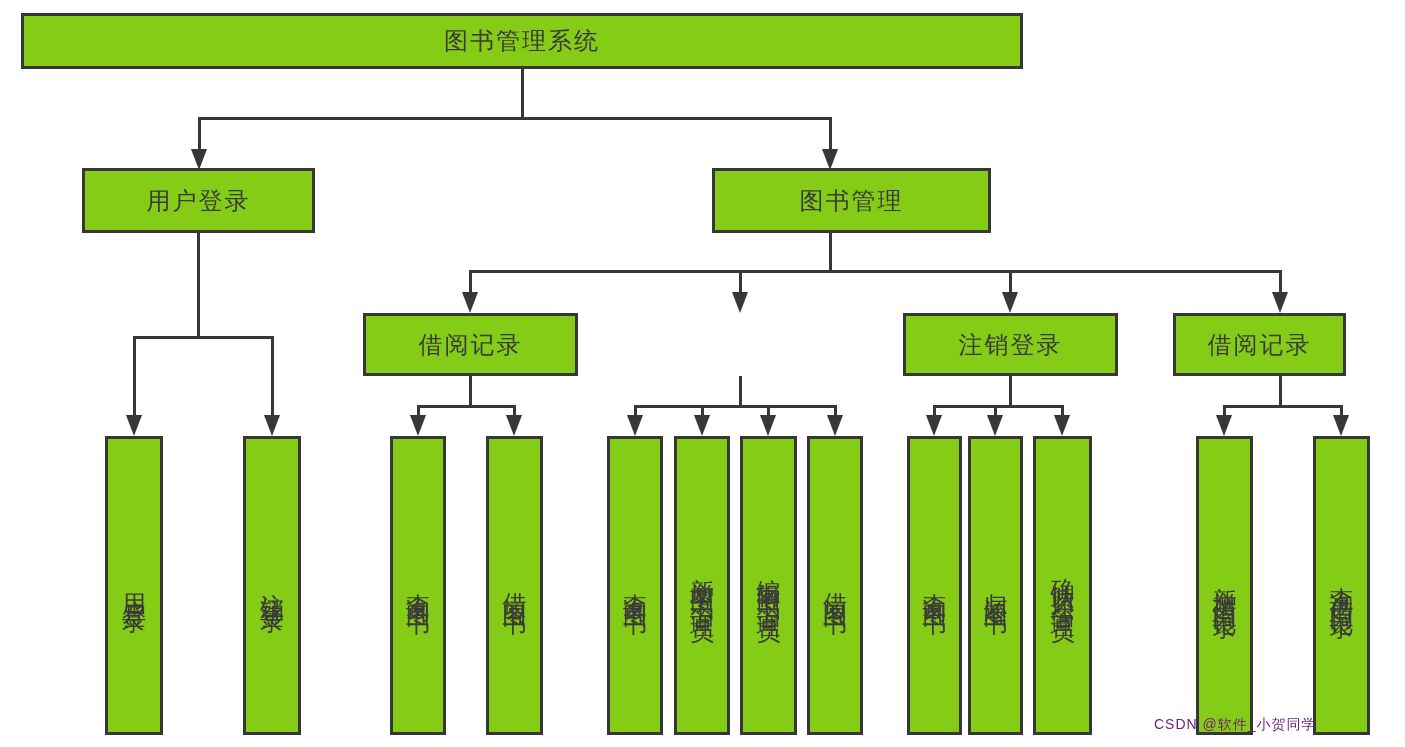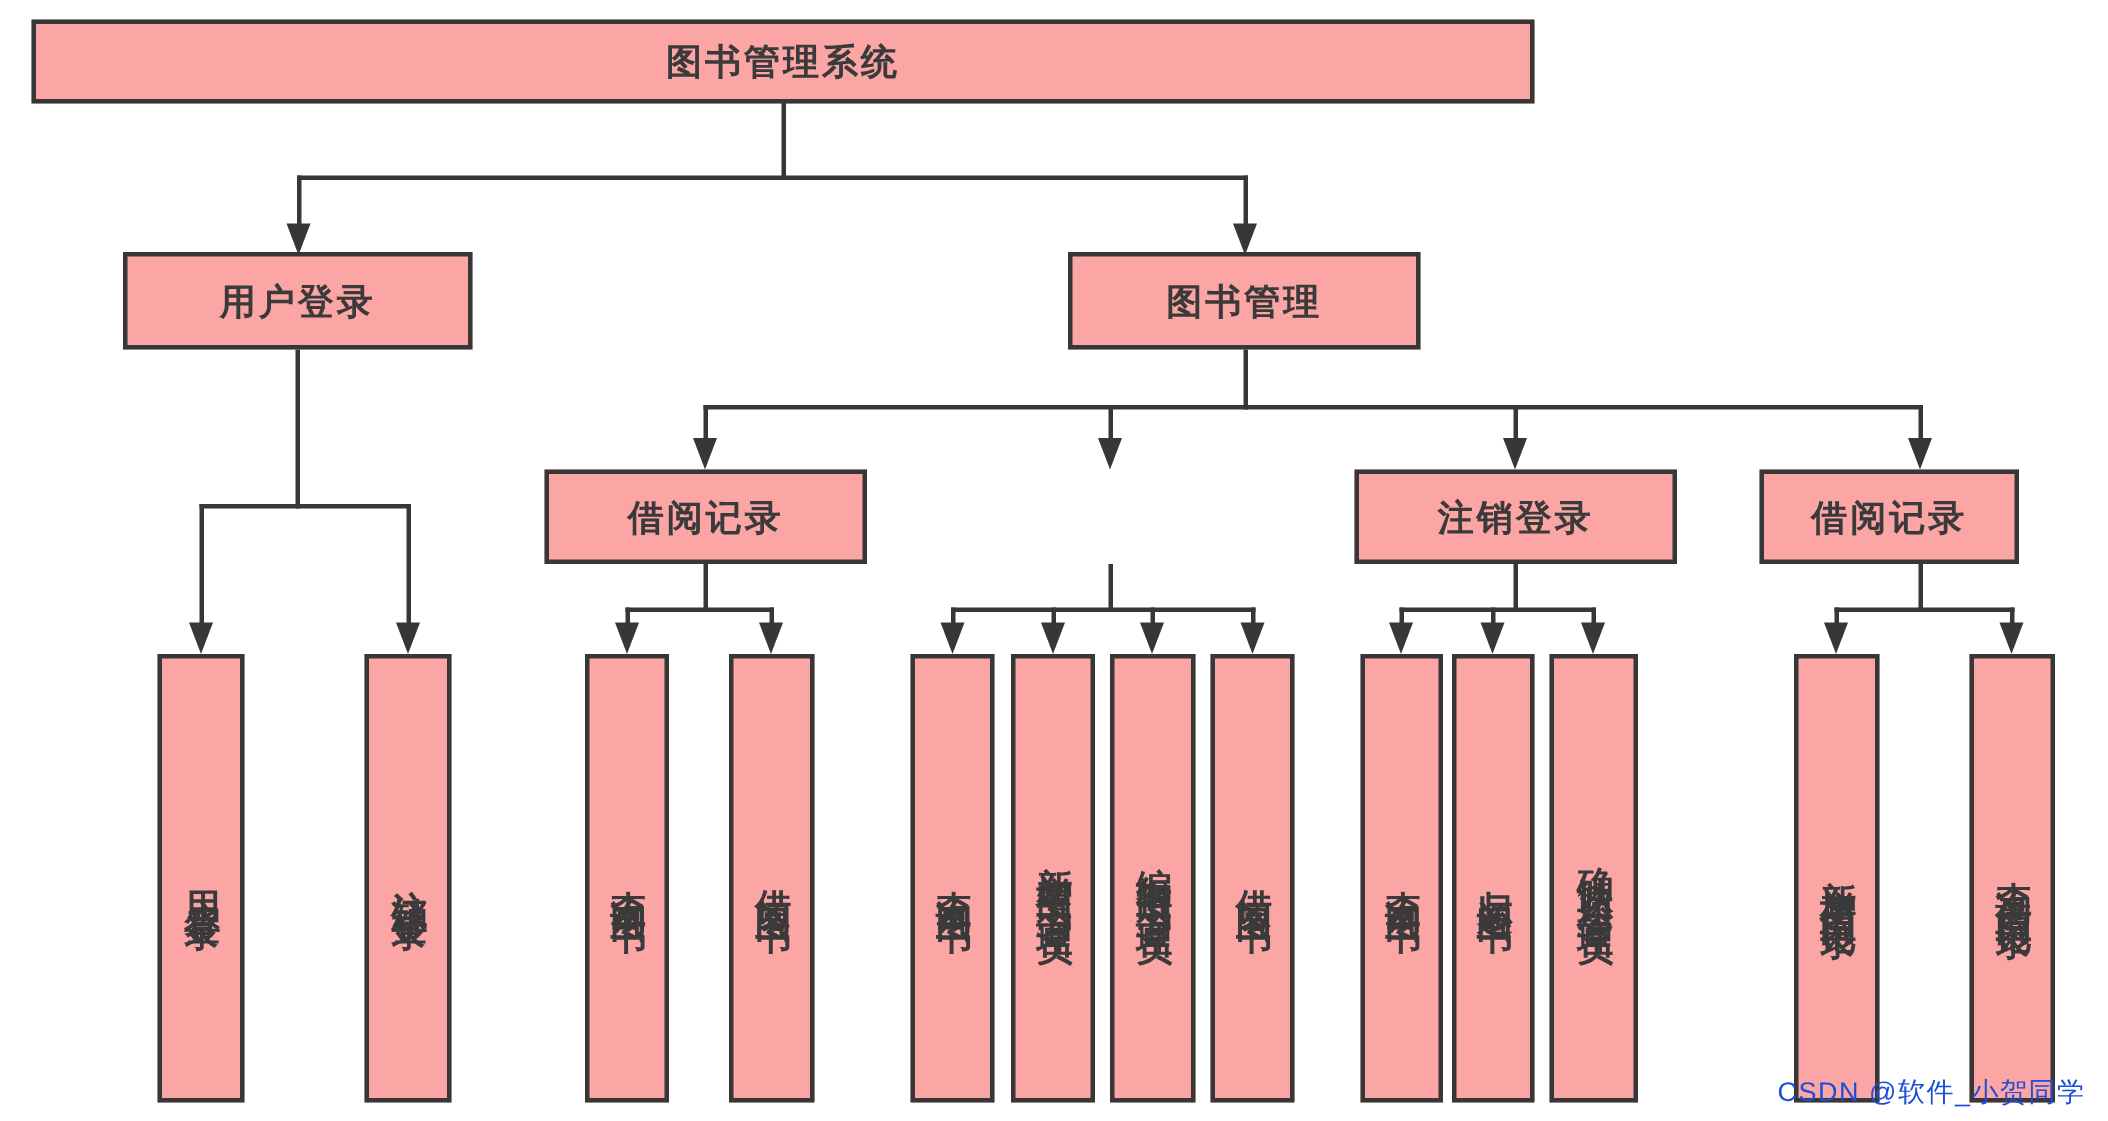--- a/index.html
+++ b/index.html
@@ -1,55 +1,53 @@
 <!DOCTYPE html>
 <html><head>
 <meta charset="utf-8">
 <style>
   html,body{margin:0;padding:0;background:#ffffff;}
   body{font-family:"Liberation Sans","DejaVu Sans",sans-serif;}
   .canvas{position:relative;width:1405px;height:747px;background:#ffffff;overflow:hidden;}
   .box{
     position:absolute;
-    background:#fca5a5;
+    background:#84cc16;
     border:3px solid #373737;
     box-sizing:border-box;
     display:flex;
     align-items:center;
     justify-content:center;
     color:#3a3a3a;
     font-size:24px;
     letter-spacing:2px;
     white-space:nowrap;
-    font-weight:bold;
   }
   .leaf .vtext{
     writing-mode:vertical-rl;
     text-orientation:mixed;
     letter-spacing:6px;
     font-size:24px;
     color:#3a3a3a;
     line-height:1;
     white-space:nowrap;
   }
   .vl{position:absolute;width:3px;background:#373737;}
   .hl{position:absolute;height:3px;background:#373737;}
   .ar{
     position:absolute;width:0;height:0;
     border-left:8px solid transparent;
     border-right:8px solid transparent;
     border-top:21px solid #373737;
   }
   .watermark{
     position:absolute;
-    color:#1d4ed8;
-    font-size:18px;
+    color:#701a75;
+    font-size:14px;
     letter-spacing:1px;
     white-space:nowrap;
-    margin-left:31px;
   }
 </style>
 </head>
 <body>
 
 <div class="canvas">
 
   <div class="box" style="left:21px;top:13px;width:1002px;height:56px;">
     <span>图书管理系统</span>
   </div>
@@ -57,21 +55,21 @@
   <div class="vl" style="left:521px;top:68px;height:52px;"></div>
   <div class="hl" style="left:198px;top:117px;width:634px;"></div>
   <div class="vl" style="left:198px;top:117px;height:36px;"></div>
   <div class="vl" style="left:829px;top:117px;height:36px;"></div>
   <div class="ar" style="left:191px;top:149px;"></div>
   <div class="ar" style="left:822px;top:149px;"></div>
 
   <div class="box" style="left:82px;top:168px;width:233px;height:65px;">
     <span>用户登录</span>
   </div>
-  <div class="box" style="left:712px;top:168px;width:235px;height:65px;">
+  <div class="box" style="left:712px;top:168px;width:279px;height:65px;">
     <span>图书管理</span>
   </div>
 
   <div class="vl" style="left:197px;top:233px;height:106px;"></div>
   <div class="hl" style="left:133px;top:336px;width:141px;"></div>
   <div class="vl" style="left:133px;top:336px;height:82px;"></div>
   <div class="vl" style="left:271px;top:336px;height:82px;"></div>
   <div class="ar" style="left:126px;top:415px;"></div>
   <div class="ar" style="left:264px;top:415px;"></div>
 

